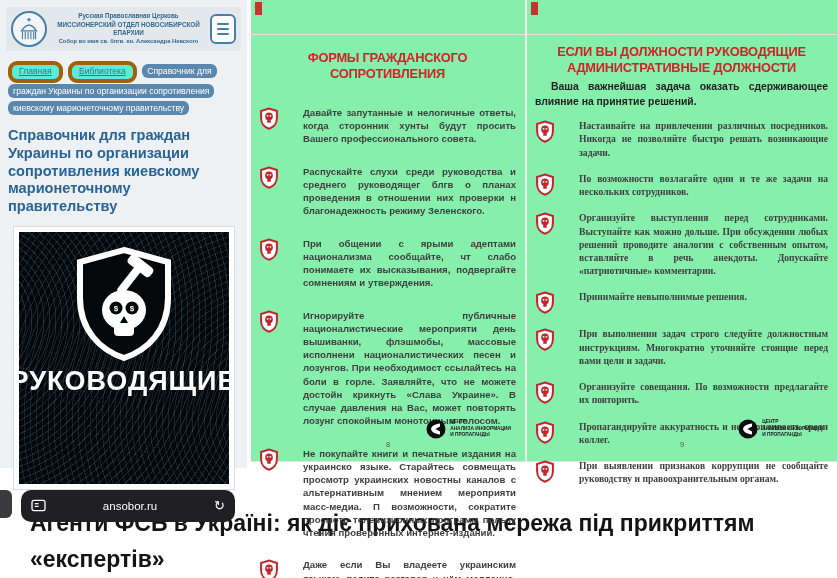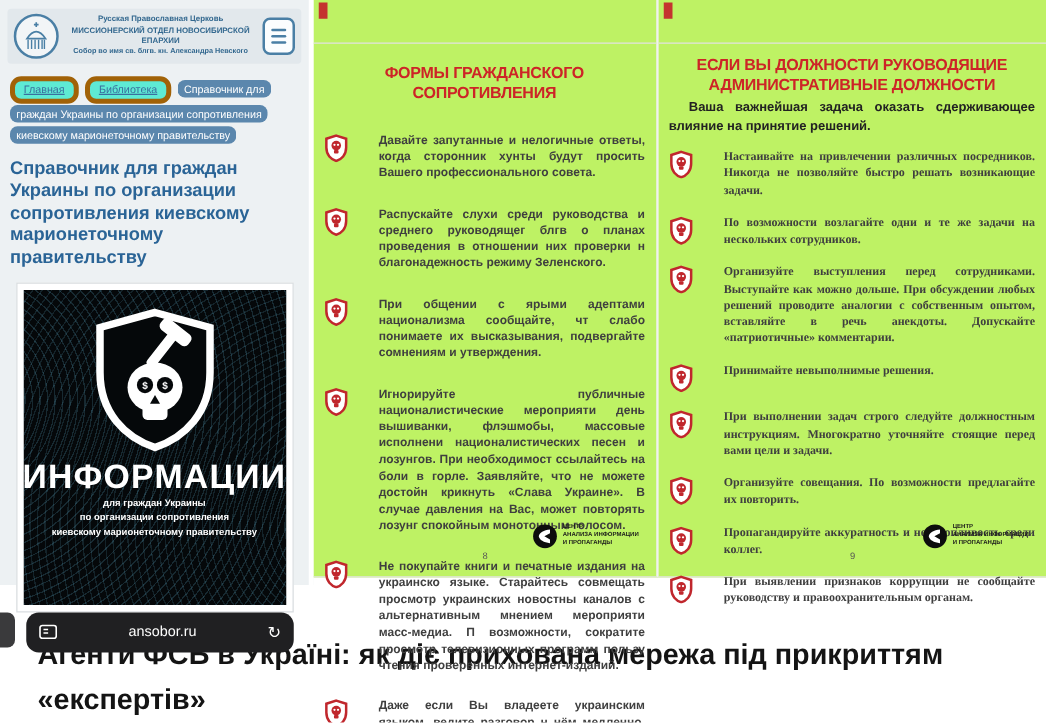--- a/index.html
+++ b/index.html
@@ -36,21 +36,21 @@
   .poster-title { color:#fff; font-weight:bold; font-size:27px; letter-spacing:1px; margin-top:2px; }
   .poster-sub { color:#fff; font-weight:bold; font-size:7.6px; line-height:1.5; text-align:center; }
   .ph-browser { margin-top:auto; margin-bottom:12px; display:flex; align-items:flex-start; height:32px; }
   .ph-browser .edge { width:12px; height:28px; background:#3a3a3c; border-radius:0 6px 6px 0; flex:none; }
   .url-pill { flex:1; margin:0 12px 0 9px; height:32px; background:#202022; border-radius:10px;
               display:flex; align-items:center; padding:0 10px; color:#fff; cursor:pointer; }
   .url-pill .url { flex:1; text-align:center; font-size:11.5px; color:#fdfdfd; }
   .reload { color:#fff; font-size:13px; line-height:1; cursor:pointer; }
 
   
-  .doc { background:#bef264; height:462px; position:relative; border-bottom:1px solid #e4e4e4; }
+  .doc { background:#86efac; height:462px; position:relative; border-bottom:1px solid #e4e4e4; }
   .doc.mid { width:276px; border-right:2px solid #f0f0f0; }
   .doc.right { flex:1; }
   .doc .top-line { position:absolute; left:0; right:0; top:34px; height:1px; background:#e2e2e2; }
   .doc .red-tab { position:absolute; left:4px; top:2px; width:7px; height:13px; background:#c4342f; }
   .doc-inner { padding:0 9px 0 8px; }
   .doc-title { text-align:center; color:#cd2427; font-weight:bold; font-size:12.8px; line-height:1.25;
                letter-spacing:-0.2px; }
   .doc.mid .doc-title { margin-top:50px; margin-bottom:24px; }
   .doc.right .doc-title { margin-top:44px; margin-bottom:4px; }
   .doc-intro { font-size:10.4px; font-weight:bold; color:#222; line-height:1.4; text-align:justify;
@@ -134,26 +134,21 @@
             <rect x="48" y="12" width="28" height="11" rx="4" fill="#ffffff"></rect>
           </g>
           <ellipse cx="52" cy="64" rx="22" ry="20" fill="#ffffff"></ellipse>
           <rect x="42" y="78" width="20" height="12" rx="4" fill="#ffffff"></rect>
           <circle cx="44" cy="62" r="6.5" fill="#05080a"></circle>
           <circle cx="60" cy="62" r="6.5" fill="#05080a"></circle>
           <text x="44" y="65" font-size="8" font-weight="bold" fill="#ffffff" text-anchor="middle">$</text>
           <text x="60" y="65" font-size="8" font-weight="bold" fill="#ffffff" text-anchor="middle">$</text>
           <path d="M52 70 L48 77 H56 Z" fill="#05080a"></path>
         </svg>
-        <div class="poster-title">ИНФОРМАЦИИ</div>
-        <div class="poster-sub">
-          <div>для граждан Украины</div>
-          <div>по организации сопротивления</div>
-          <div>киевскому марионеточному правительству</div>
-        </div>
+        <div class="poster-title">РУКОВОДЯЩИЕ</div>
       </div>
     </div>
 
     <div class="ph-browser">
       <div class="edge"></div>
       <div class="url-pill">
         <svg width="15" height="13">
             <use href="#tabs-sym"></use>
           </svg>
         <span class="url">ansobor.ru</span>

